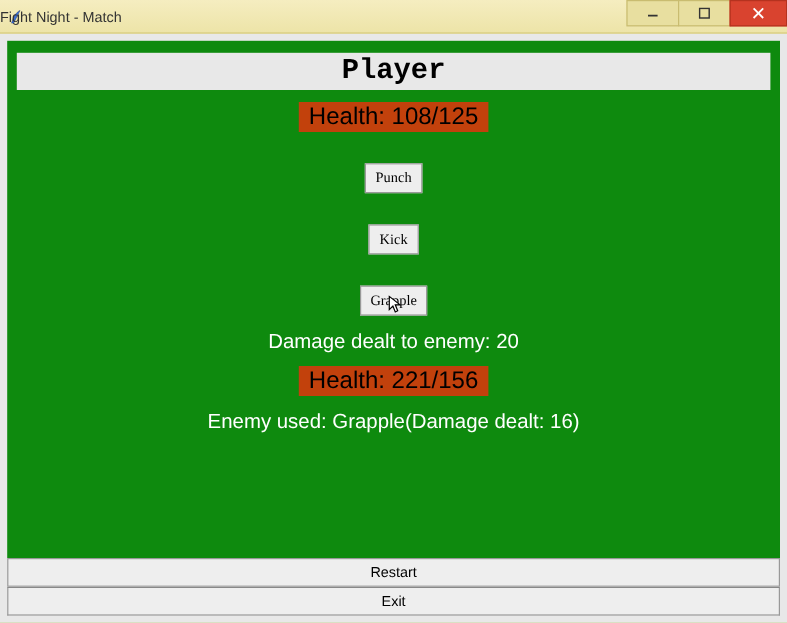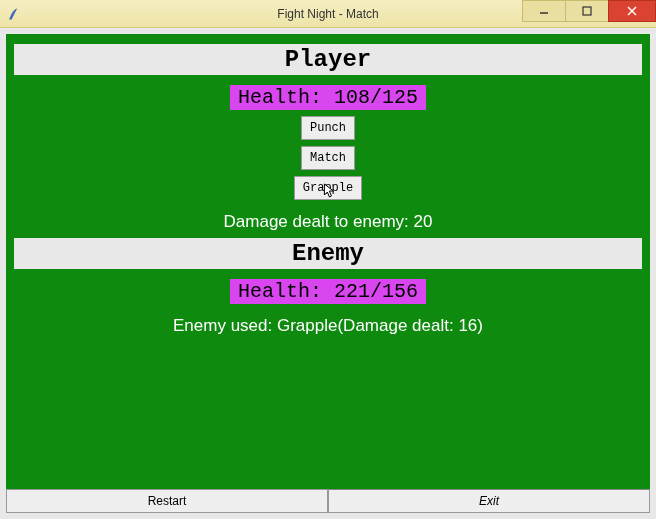--- a/index.html
+++ b/index.html
@@ -22,21 +22,21 @@
   }
   .titlebar .tk-icon {
     width: 16px; height: 16px;
     margin-left: 6px;
     display: flex; align-items: center; justify-content: center;
   }
   .titlebar .tk-icon svg { width: 14px; height: 14px; }
   .titlebar .title {
     position: absolute;
     left: 0; right: 0;
-    text-align: center;
+    text-align: left;
     font-size: 12px;
     color: #333;
     pointer-events: none;
   }
   .titlebar .win-controls {
     margin-left: auto;
     display: flex;
     height: 100%;
   }
   .win-btn {
@@ -78,64 +78,65 @@
     width: 100%;
     background: #e8e8e8;
     text-align: center;
     font-family: "Courier New", monospace;
     font-weight: bold;
     font-size: 24px;
     color: #000;
     padding: 2px 17px;
   }
   .health {
-    background: #d946ef;
+    background: #c2410c;
     color: #000;
-    font-family: Liberation Mono, monospace;
+    font-family: Liberation Sans, sans-serif;
     font-size: 20px;
     padding: 1px 8px;
     margin-top: 4px;
   }
   .action-btn {
     background: #eee;
     border: 1px solid #999;
-    font-family: Liberation Mono, monospace;
+    font-family: Liberation Serif, serif;
     font-size: 12px;
     padding: 4px 8px;
     cursor: pointer;
-    margin-top: 0;
+    margin-top: 20px;
     position: relative;
   }
   .status-text {
     font-family: Liberation Sans, sans-serif;
     font-size: 17px;
     color: #fff;
     margin-top: 6px;
   }
   .cursor-overlay {
     position: absolute;
     left: 50%;
     bottom: -4px;
     transform: translateX(-40%);
     pointer-events: none;
   }
   .footer-btns {
     display: flex;
+    flex-direction: column;
   }
   .footer-btn {
     width: 100%;
     background: #eee;
     border: 1px solid #999;
     font-size: 12px;
     padding: 4px 0;
     cursor: pointer;
     text-align: center;
     margin-top: 0;
   }
-  .footer-btn + .footer-btn { border-top: 1px solid #888; font-style: italic; }
+  .footer-btn + .footer-btn { border-top: 1px solid #888; }
   .spacer { height: 6px; }
 </style>
 </head>
 <body>
 
 <div class="titlebar">
   <span class="tk-icon">
     <svg viewBox="0 0 16 16">
         <path d="M3 14 C5 8 7 4 11 2 C9 6 7 10 5 14 Z" fill="#3a6fd8" stroke="#1a3a80" stroke-width="0.5"></path>
       </svg>
@@ -161,33 +162,32 @@
   </div>
 </div>
 
 <div class="canvas">
   <div class="game-area">
 
     <div class="bar-full">Player</div>
     <div class="health">Health: 108/125</div>
 
     <button class="action-btn">Punch</button>
-    <button class="action-btn">Match</button>
+    <button class="action-btn">Kick</button>
     <button class="action-btn">
       <span>Grapple</span>
       <span class="cursor-overlay">
         <svg width="14" height="16" viewBox="0 0 14 16">
             <path d="M2 1 L2 12 L5 9 L7 14 L9 13 L7 8 L11 8 Z" fill="#fff" stroke="#000" stroke-width="1"></path>
           </svg>
       </span>
     </button>
 
     <div class="status-text">Damage dealt to enemy: 20</div>
 
-    <div class="bar-full">Enemy</div>
     <div class="health">Health: 221/156</div>
 
     <div class="status-text">Enemy used: Grapple(Damage dealt: 16)</div>
 
   </div>
 
   <div class="footer-btns">
     <button class="footer-btn">Restart</button>
     <button class="footer-btn">Exit</button>
   </div>

